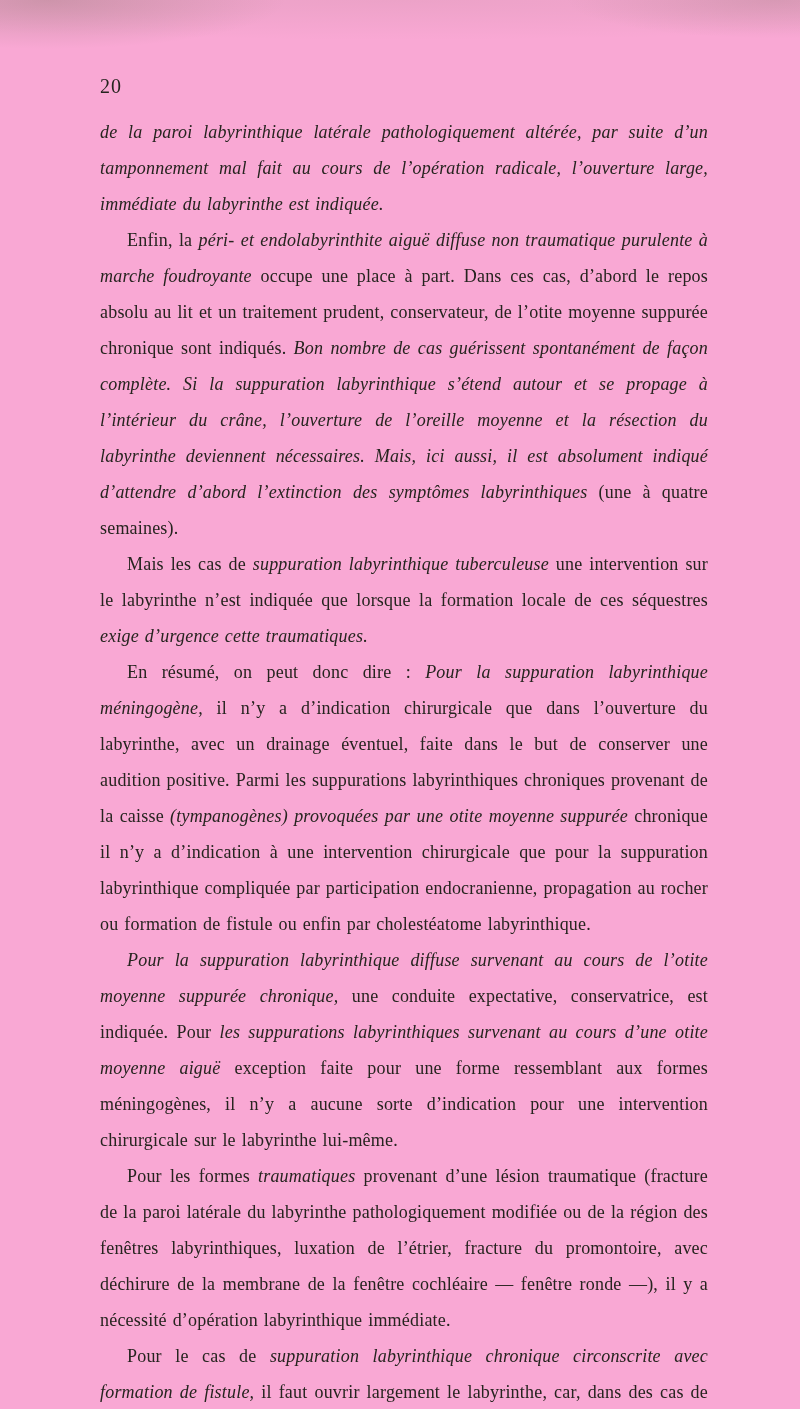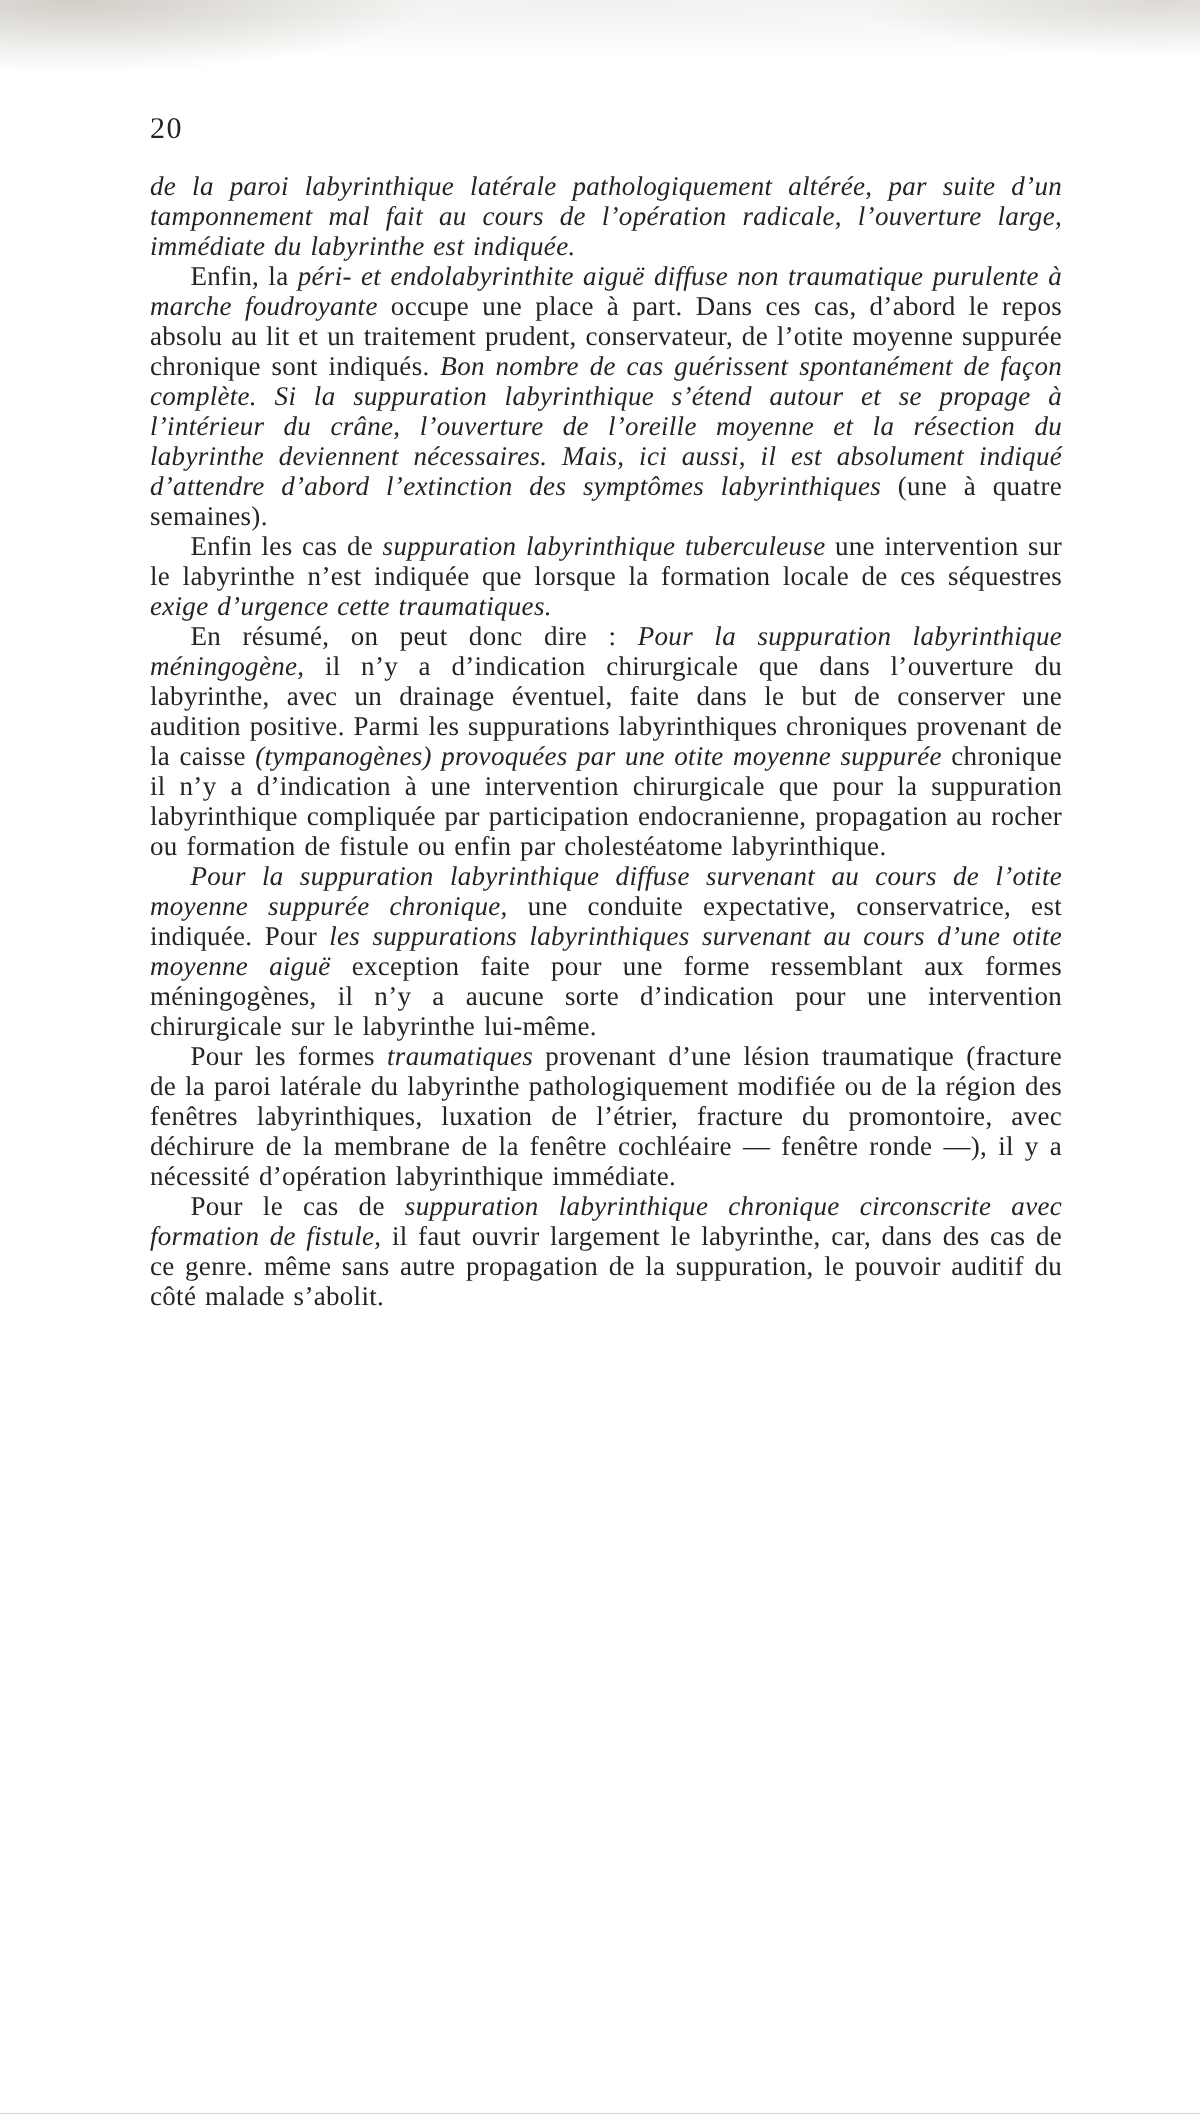--- a/index.html
+++ b/index.html
@@ -5,21 +5,21 @@
   html, body {
     margin: 0;
     padding: 0;
     background: #b8b4aa;
   }
   .scan-page {
     position: relative;
     width: 800px;
     height: 1409px;
     margin: 0 auto;
-    background: #ffffff;
+    background: #f9a8d4;
     font-family: "Liberation Serif", "DejaVu Serif", serif;
     color: #26241f;
     overflow: hidden;
   }
   
   .scan-page::before {
     content: "";
     position: absolute;
     inset: 0;
     background:
@@ -55,37 +55,37 @@
   }
   .page-body {
     position: absolute;
     top: 114px;
     left: 100px;
     right: 92px;
   }
   .para {
     margin: 0;
     font-size: 18px;
-    line-height: 20px;
+    line-height: 36px;
     text-align: justify;
     letter-spacing: 0.2px;
     word-spacing: 1.2px;
   }
   .para.indent { text-indent: 27px; }
   .seg.it { font-style: italic; }
 </style>
 </head>
 <body>
 
 <div class="scan-page">
   <div class="page-header">
     <span class="page-number">20</span>
   </div>
   <div class="page-body">
       <p class="para"><span class="seg it">de la paroi labyrinthique latérale pathologiquement altérée, par suite d’un tamponnement mal fait au cours de l’opération radicale, l’ouverture large, immédiate du labyrinthe est indiquée.</span></p>
       <p class="para indent"><span class="seg">Enfin, la </span><span class="seg it">péri- et endolabyrinthite aiguë diffuse non traumatique purulente à marche foudroyante</span><span class="seg"> occupe une place à part. Dans ces cas, d’abord le repos absolu au lit et un traitement prudent, conservateur, de l’otite moyenne suppurée chronique sont indiqués. </span><span class="seg it">Bon nombre de cas guérissent spontanément de façon complète. Si la suppuration labyrinthique s’étend autour et se propage à l’intérieur du crâne, l’ouverture de l’oreille moyenne et la résection du labyrinthe deviennent nécessaires. Mais, ici aussi, il est absolument indiqué d’attendre d’abord l’extinction des symptômes labyrinthiques </span><span class="seg">(une à quatre semaines).</span></p>
-      <p class="para indent"><span class="seg">Enfin les cas de </span><span class="seg it">suppuration labyrinthique tuberculeuse</span><span class="seg"> une intervention sur le labyrinthe n’est indiquée que lorsque la formation locale de ces séquestres </span><span class="seg it">exige d’urgence cette traumatiques.</span></p>
+      <p class="para indent"><span class="seg">Mais les cas de </span><span class="seg it">suppuration labyrinthique tuberculeuse</span><span class="seg"> une intervention sur le labyrinthe n’est indiquée que lorsque la formation locale de ces séquestres </span><span class="seg it">exige d’urgence cette traumatiques.</span></p>
       <p class="para indent"><span class="seg">En résumé, on peut donc dire : </span><span class="seg it">Pour la suppuration labyrinthique méningogène,</span><span class="seg"> il n’y a d’indication chirurgicale que dans l’ouverture du labyrinthe, avec un drainage éventuel, faite dans le but de conserver une audition positive. Parmi les suppurations labyrinthiques chroniques provenant de la caisse </span><span class="seg it">(tympanogènes) provoquées par une otite moyenne suppurée</span><span class="seg"> chronique il n’y a d’indication à une intervention chirurgicale que pour la suppuration labyrinthique compliquée par participation endocranienne, propagation au rocher ou formation de fistule ou enfin par cholestéatome labyrinthique.</span></p>
       <p class="para indent"><span class="seg it">Pour la suppuration labyrinthique diffuse survenant au cours de l’otite moyenne suppurée chronique,</span><span class="seg"> une conduite expectative, conservatrice, est indiquée. Pour </span><span class="seg it">les suppurations labyrinthiques survenant au cours d’une otite moyenne aiguë</span><span class="seg"> exception faite pour une forme ressemblant aux formes méningogènes, il n’y a aucune sorte d’indication pour une intervention chirurgicale sur le labyrinthe lui-même.</span></p>
       <p class="para indent"><span class="seg">Pour les formes </span><span class="seg it">traumatiques</span><span class="seg"> provenant d’une lésion traumatique (fracture de la paroi latérale du labyrinthe pathologiquement modifiée ou de la région des fenêtres labyrinthiques, luxation de l’étrier, fracture du promontoire, avec déchirure de la membrane de la fenêtre cochléaire — fenêtre ronde —), il y a nécessité d’opération labyrinthique immédiate.</span></p>
       <p class="para indent"><span class="seg">Pour le cas de </span><span class="seg it">suppuration labyrinthique chronique circonscrite avec formation de fistule,</span><span class="seg"> il faut ouvrir largement le labyrinthe, car, dans des cas de ce genre. même sans autre propagation de la suppuration, le pouvoir auditif du côté malade s’abolit.</span></p>
     </div>
 </div>
 
 </body></html>

